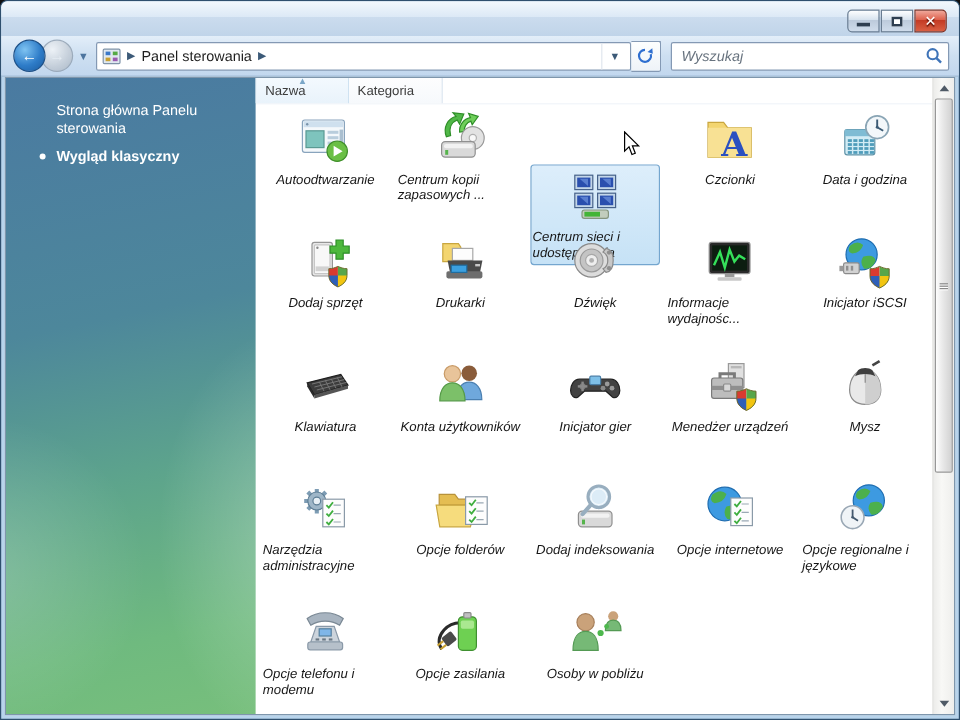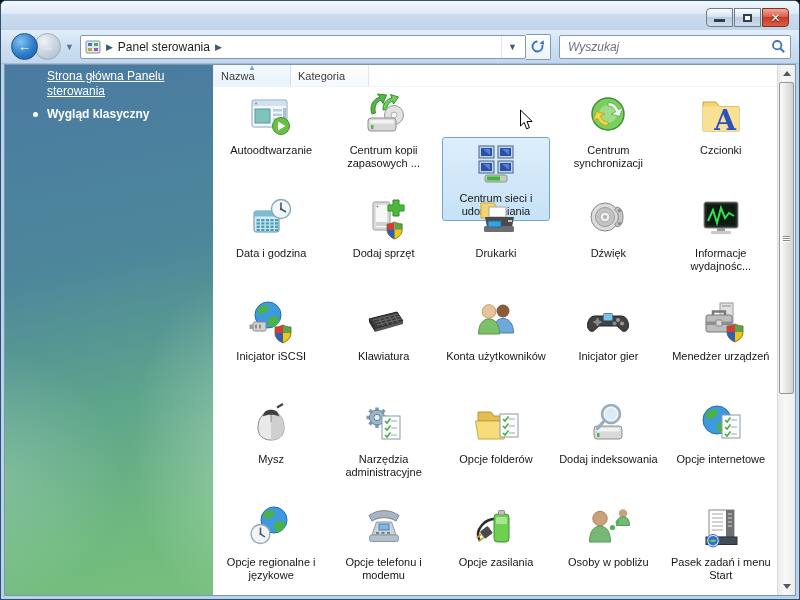--- a/index.html
+++ b/index.html
@@ -38,37 +38,37 @@
   .searchbox input{border:none;outline:none;flex:1;font-size:12px;font-family:inherit;color:#737373;background:transparent;}
   .searchbox input::placeholder{font-style:italic;color:#68737f;}
   
   .client{flex:1;display:flex;margin:0 3px 3px;border:1px solid #7e96ac;overflow:hidden;background:#fff;min-height:0;}
   .sidebar{width:208px;flex:0 0 auto;position:relative;color:#fff;
     background:
       radial-gradient(90% 55% at 115% 72%, rgba(255,255,255,0.28), transparent 60%),
       radial-gradient(120% 45% at -10% 78%, rgba(255,255,255,0.20), transparent 55%),
       linear-gradient(168deg,#4a7aa1 0%,#4d879b 38%,#5da48c 62%,#6fba7f 86%,#77bf7c 100%);}
   .sb-item{font-size:12px;line-height:15px;padding:4px 14px 4px 42px;position:relative;cursor:pointer;}
-  .sb-item.first{text-decoration:underline;}
+  .sb-item.first{margin-top:16px;}
   .sb-item.bold{font-weight:bold;}
   .sb-bullet{position:absolute;left:28px;top:9px;width:5px;height:5px;border-radius:50%;background:#fff;}
   
   .content{flex:1;display:flex;min-width:0;}
   .listarea{flex:1;display:flex;flex-direction:column;min-width:0;}
   .colheaders{height:21px;display:flex;border-bottom:1px solid #f0f4f9;flex:0 0 auto;background:#fff;}
   .colhdr{width:78px;box-sizing:border-box;border-right:1px solid #dce7f1;font-size:11px;color:#3c3c3c;
     display:flex;align-items:center;padding-left:7px;position:relative;background:linear-gradient(#fdfdfe,#f6f9fc);}
   .colhdr.sorted{background:linear-gradient(#f3f9fe,#e9f3fb);border-right:1px solid #cfe2f1;border-left:1px solid #e6f0f8;}
   .sortarrow{position:absolute;top:-1px;left:50%;transform:translateX(-50%);color:#7ba7c8;font-size:8px;line-height:8px;}
   .grid{flex:1;display:grid;grid-template-columns:repeat(5,1fr);grid-auto-rows:103px;padding:2px 0 0 2px;overflow:hidden;}
   .tile{display:flex;flex-direction:column;align-items:center;margin:0 2px;padding:3px 1px 2px;border:1px solid transparent;border-radius:3px;align-self:start;cursor:pointer;}
   .tile.selected{background:linear-gradient(#ddeefb,#c6e2f6);border:1px solid #74a6cf;margin-top:48px;}
   .tile-icon{width:48px;height:48px;flex:0 0 auto;}
   .tile-icon svg{display:block;}
-  .tile-label{font-size:11px;line-height:13px;color:#161616;text-align:center;margin-top:3px;max-width:106px;}
+  .tile-label{font-size:11px;line-height:13px;color:#161616;margin-top:3px;max-width:106px;font-style:italic;}
   
   .scrollbar{width:17px;flex:0 0 auto;background:linear-gradient(90deg,#ececea,#f8f8f6 40%,#eeeeec);border-left:1px solid #dcdcda;display:flex;flex-direction:column;}
   .sb-btn{height:17px;display:flex;align-items:center;justify-content:center;flex:0 0 auto;}
   .sb-tri-up{width:0;height:0;border-left:4px solid transparent;border-right:4px solid transparent;border-bottom:5px solid #4f5a66;}
   .sb-tri-down{width:0;height:0;border-left:4px solid transparent;border-right:4px solid transparent;border-top:5px solid #4f5a66;}
   .sb-track{flex:1;position:relative;}
   .sb-thumb{position:absolute;left:1px;right:1px;top:0;height:310px;border:1px solid #979797;border-radius:2px;
     background:linear-gradient(90deg,#fdfdfd,#e8e8e8 45%,#d2d2d2);display:flex;align-items:center;justify-content:center;}
   .sb-grip{display:flex;flex-direction:column;gap:1px;}
   .sb-grip span{display:block;width:7px;height:1px;background:#8a8a8a;box-shadow:0 1px 0 #fff;}
@@ -203,31 +203,20 @@
                   <path d="M30 23 l7 6 v-6z" fill="#5a7fd0"></path>
                   <rect x="13" y="34" width="22" height="7" rx="2" fill="#c2cdbd" stroke="#85957f"></rect>
                   <rect x="15" y="35.5" width="13" height="4" fill="#43b437"></rect>
                 </svg>
               </div>
               <div class="tile-label">Centrum sieci i udostępniania</div>
             </div>
             <div class="tile">
               <div class="tile-icon">
                 <svg width="48" height="48" viewBox="0 0 48 48">
-                  <circle cx="24" cy="21" r="16" fill="#7ccf5e" stroke="#3e9032" stroke-width="1.5"></circle>
-                  <circle cx="24" cy="21" r="9" fill="#9fdd86"></circle>
-                  <path d="M24 9.5 a11.5 11.5 0 0 1 10.5 7 l4.5 -2 -3.5 9 -8.5 -2.5 4.5 -2 a8 8 0 0 0 -7.5 -6z" fill="#eef8e8" stroke="#5aa648" stroke-width="0.8"></path>
-                  <path d="M24 32.5 a11.5 11.5 0 0 1 -10.5 -7 l-4.5 2 3.5 -9 8.5 2.5 -4.5 2 a8 8 0 0 0 7.5 6z" fill="#f2d943" stroke="#b09a20" stroke-width="0.8"></path>
-                </svg>
-              </div>
-              <div class="tile-label">Centrum synchronizacji</div>
-            </div>
-            <div class="tile">
-              <div class="tile-icon">
-                <svg width="48" height="48" viewBox="0 0 48 48">
                   <path d="M6 9 h13 l3.5 4.5 H42 V38 H6z" fill="#f3d570" stroke="#c9a63f"></path>
                   <path d="M6 13.5 h36 V38 H6z" fill="#f8e194"></path>
                   <text x="28" y="37" font-size="28" font-family="'DejaVu Serif',serif" font-weight="bold" fill="#2b50c0" text-anchor="middle">A</text>
                 </svg>
               </div>
               <div class="tile-label">Czcionki</div>
             </div>
             <div class="tile">
               <div class="tile-icon">
                 <svg width="48" height="48" viewBox="0 0 48 48">
@@ -540,39 +529,20 @@
                   <circle cx="39" cy="8.5" r="4.2" fill="#caa27a"></circle>
                   <path d="M32.5 20.5 c0 -6.5 2.8 -8.7 6.5 -8.7 s6.5 2.2 6.5 8.7z" fill="#76b976" stroke="#549a54"></path>
                   <circle cx="28.5" cy="22.5" r="2.6" fill="#4db84d"></circle>
                   <circle cx="33.5" cy="17" r="2" fill="#4db84d"></circle>
                   <circle cx="16" cy="13.5" r="7.2" fill="#caa27a" stroke="#a8805c"></circle>
                   <path d="M5.5 37 c0 -11 4.5 -15.8 10.5 -15.8 s10.5 4.8 10.5 15.8z" fill="#76b976" stroke="#549a54"></path>
                 </svg>
               </div>
               <div class="tile-label">Osoby w pobliżu</div>
             </div>
-            <div class="tile">
-              <div class="tile-icon">
-                <svg width="48" height="48" viewBox="0 0 48 48">
-                  <rect x="12" y="5" width="25" height="27" fill="#fdfdfd" stroke="#8a8a8a"></rect>
-                  <rect x="29" y="5" width="8" height="27" fill="#707070"></rect>
-                  <g stroke="#a8a8a8">
-                    <path d="M15 9 h11 M15 13 h11 M15 17 h11 M15 21 h11 M15 25 h11"></path>
-                  </g>
-                  <g stroke="#d8d8d8">
-                    <path d="M31 9 h4 M31 13 h4 M31 17 h4 M31 21 h4"></path>
-                  </g>
-                  <rect x="9" y="32" width="31" height="7.5" fill="#424c56" stroke="#2a3038"></rect>
-                  <circle cx="16" cy="35.7" r="6.2" fill="#e8f2fa" stroke="#3a6aaa"></circle>
-                  <circle cx="16" cy="35.7" r="4.8" fill="#2f6fd0"></circle>
-                  <path d="M12.5 35.7 q3.5 -2.5 7 0 q-3.5 2.5 -7 0" fill="#6fd04f"></path>
-                </svg>
-              </div>
-              <div class="tile-label">Pasek zadań i menu Start</div>
-            </div>
           </div>
       </div>
       <div class="scrollbar">
         <div class="sb-btn">
             <div class="sb-tri-up"></div>
           </div>
         <div class="sb-track">
           <div class="sb-thumb">
             <div class="sb-grip">
                 <span></span>

